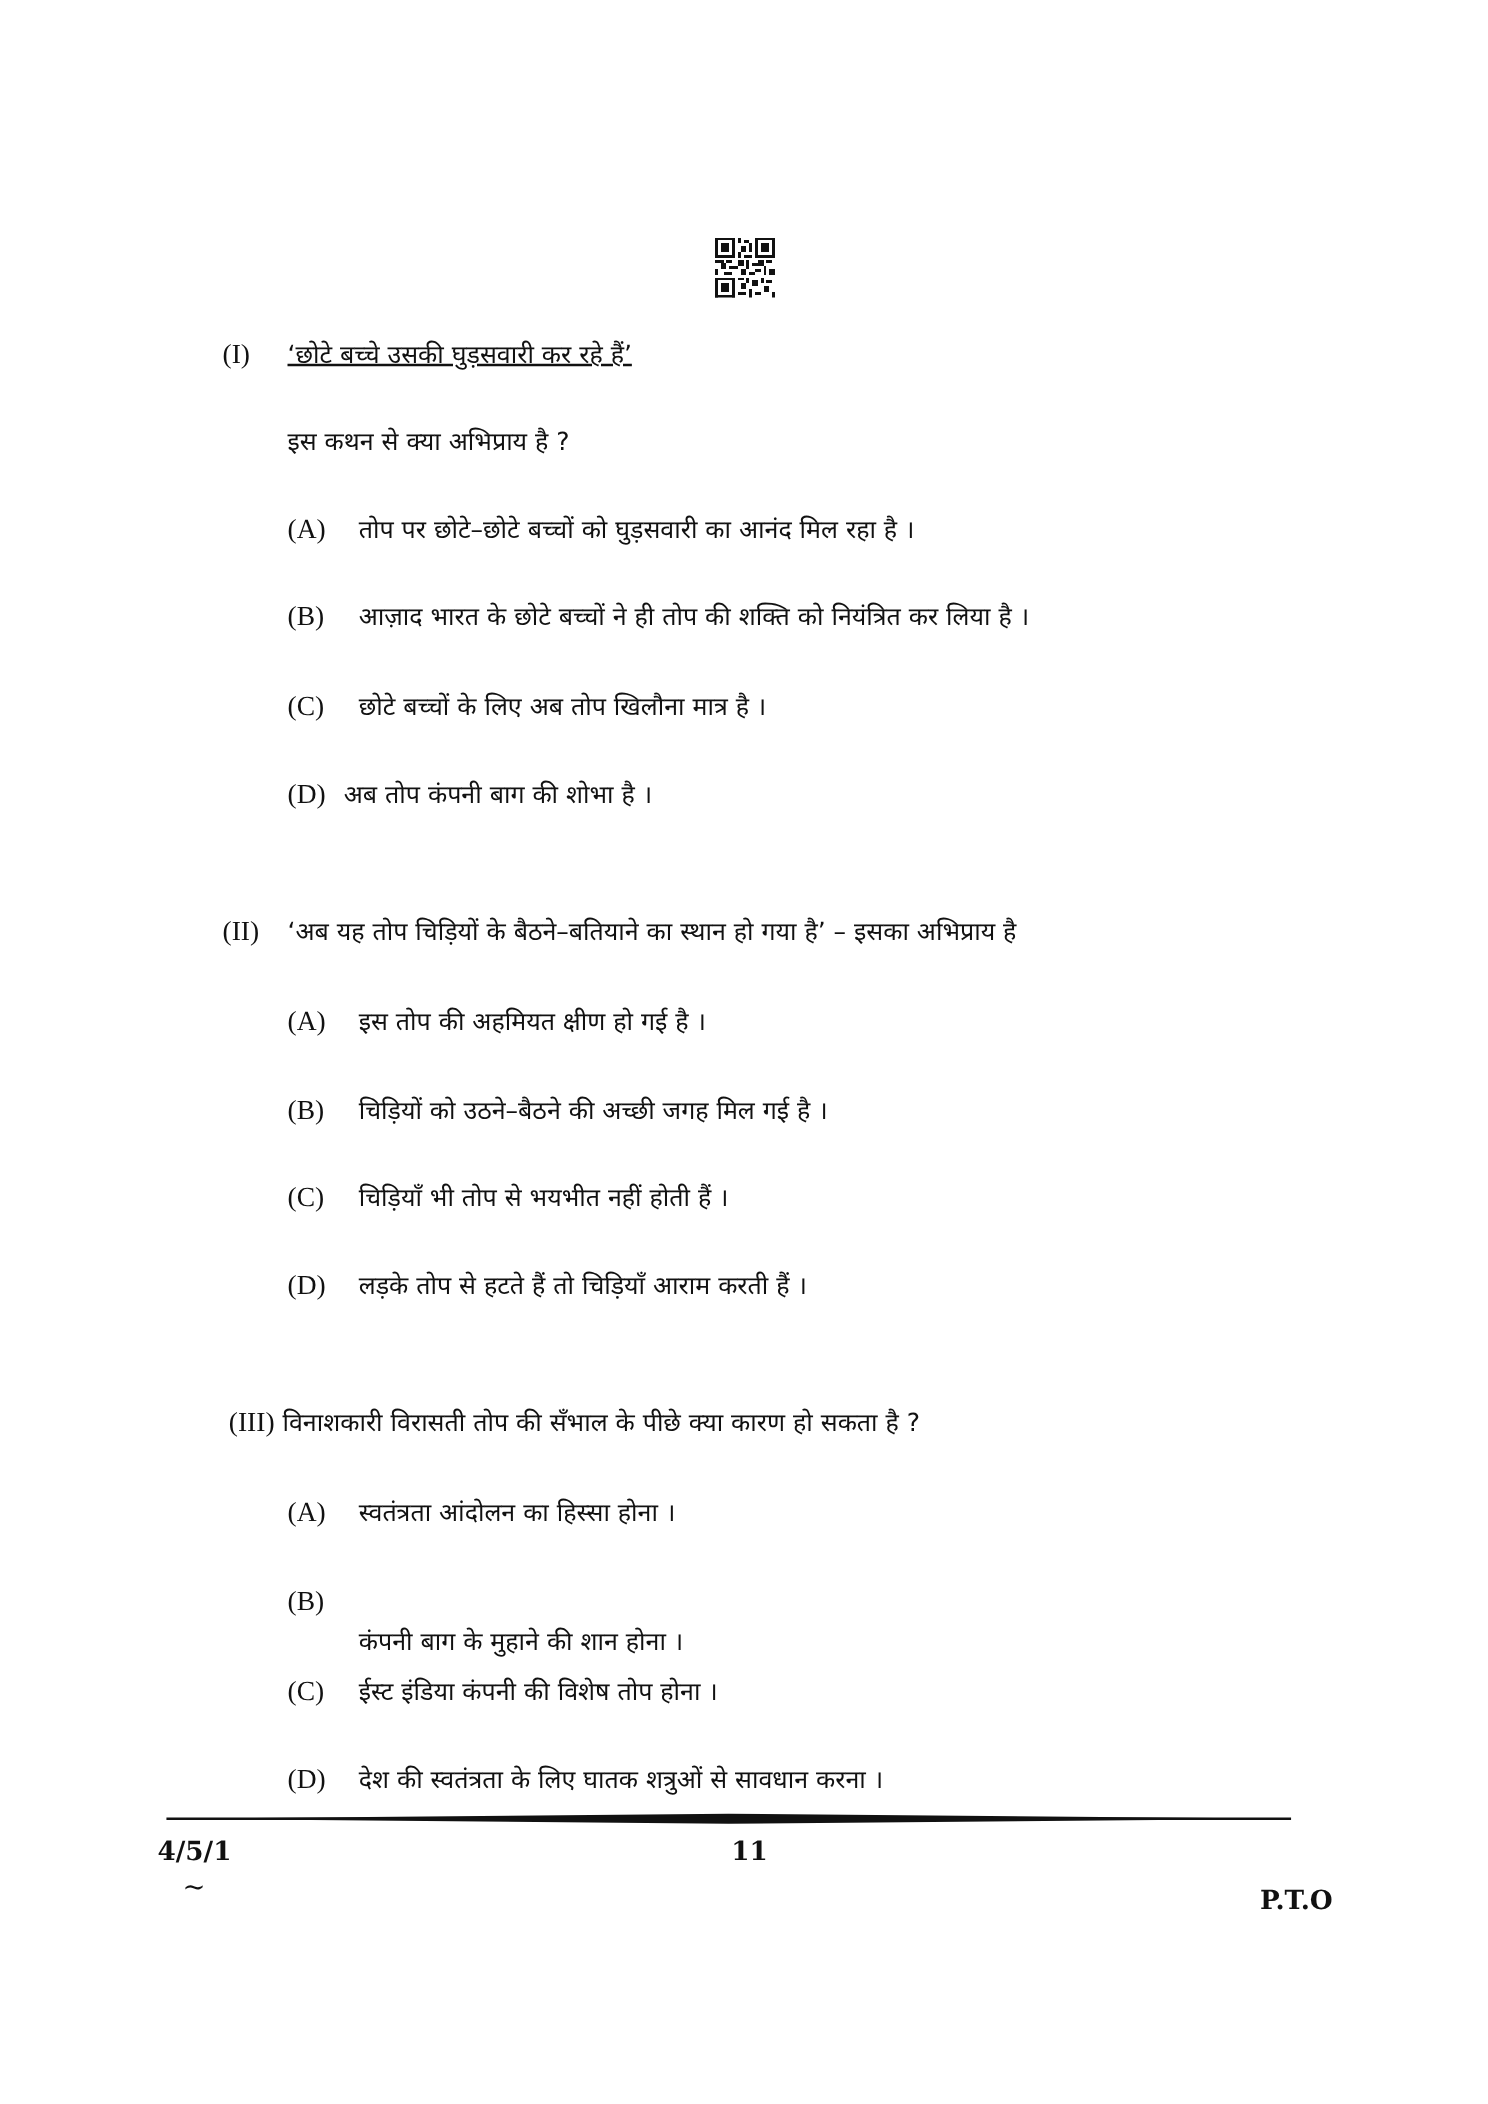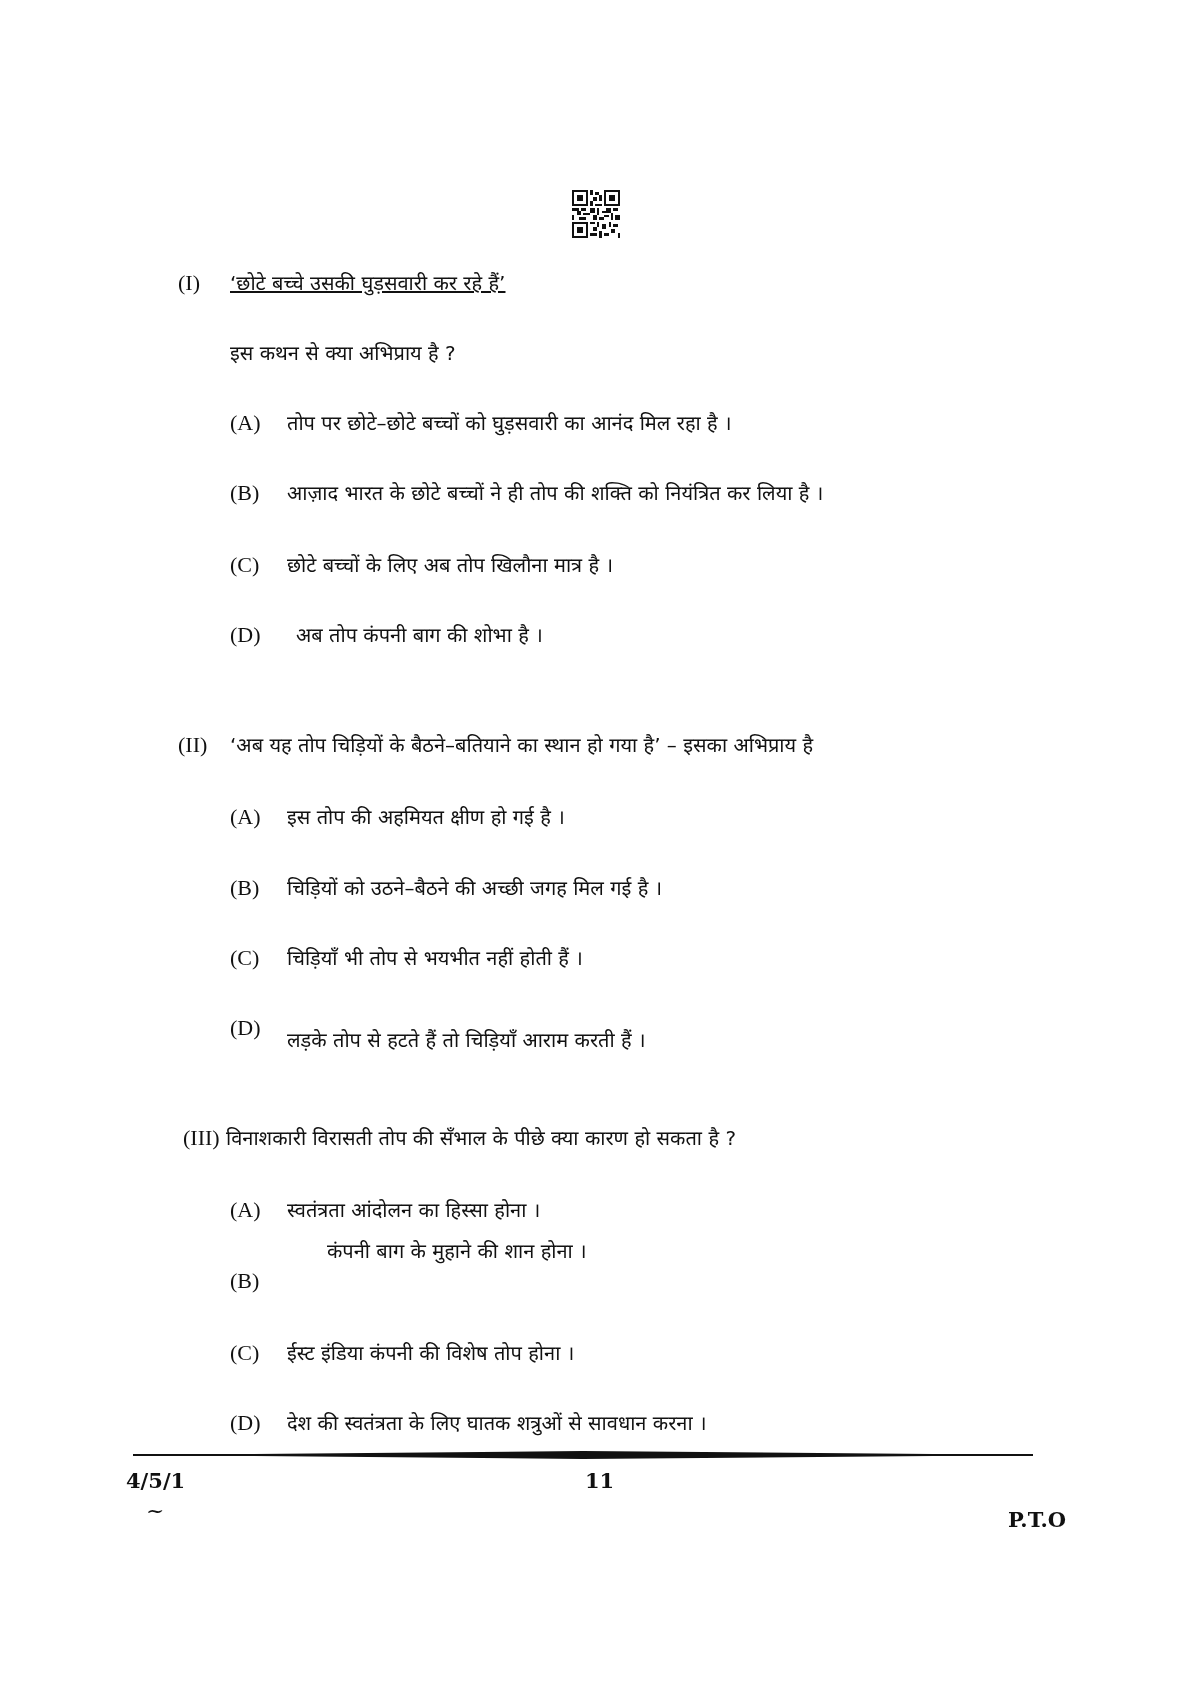--- a/index.html
+++ b/index.html
@@ -128,45 +128,45 @@
 <span class="opt-letter" style="left:230px; top:408px;">(A)</span>
 <span class="line hi" style="left:287px; top:408px;">तोप पर छोटे–छोटे बच्चों को घुड़सवारी का आनंद मिल रहा है ।</span>
 
 <span class="opt-letter" style="left:230px; top:478px;">(B)</span>
 <span class="line hi" style="left:287px; top:478px;text-align:right;">आज़ाद भारत के छोटे बच्चों ने ही तोप की शक्ति को नियंत्रित कर लिया है ।</span>
 
 <span class="opt-letter" style="left:230px; top:550px;">(C)</span>
 <span class="line hi" style="left:287px; top:550px;">छोटे बच्चों के लिए अब तोप खिलौना मात्र है ।</span>
 
 <span class="opt-letter" style="left:230px; top:620px;">(D)</span>
-<span class="line hi" style="left:296px; top:620px;text-align:right;">अब तोप कंपनी बाग की शोभा है ।</span>
+<span class="line hi" style="left:275px; top:620px;text-align:right;">अब तोप कंपनी बाग की शोभा है ।</span>
 
 <span class="num" style="left:178px; top:730px;">(II)</span>
 <span class="line hi" style="left:230px; top:730px;">‘अब यह तोप चिड़ियों के बैठने–बतियाने का स्थान हो गया है’ – इसका अभिप्राय है</span>
 
 <span class="opt-letter" style="left:230px; top:802px;">(A)</span>
 <span class="line hi" style="left:287px; top:802px;">इस तोप की अहमियत क्षीण हो गई है ।</span>
 
 <span class="opt-letter" style="left:230px; top:873px;">(B)</span>
 <span class="line hi" style="left:287px; top:873px;">चिड़ियों को उठने–बैठने की अच्छी जगह मिल गई है ।</span>
 
 <span class="opt-letter" style="left:230px; top:943px;">(C)</span>
 <span class="line hi" style="left:287px; top:943px;">चिड़ियाँ भी तोप से भयभीत नहीं होती हैं ।</span>
 
 <span class="opt-letter" style="left:230px; top:1013px;">(D)</span>
-<span class="line hi" style="left:287px; top:1013px;margin-top:12px;">लड़के तोप से हटते हैं तो चिड़ियाँ आराम करती हैं ।</span>
+<span class="line hi" style="left:287px; top:1013px;">लड़के तोप से हटते हैं तो चिड़ियाँ आराम करती हैं ।</span>
 
 <span class="num" style="left:183px; top:1123px;">(III)</span>
 <span class="line hi" style="left:226px; top:1123px;">विनाशकारी विरासती तोप की सँभाल के पीछे क्या कारण हो सकता है ?</span>
 
 <span class="opt-letter" style="left:230px; top:1195px;">(A)</span>
 <span class="line hi" style="left:287px; top:1195px;">स्वतंत्रता आंदोलन का हिस्सा होना ।</span>
 
 <span class="opt-letter" style="left:230px; top:1266px;">(B)</span>
-<span class="line hi" style="left:287px; top:1236px;margin-left:40px;">कंपनी बाग के मुहाने की शान होना ।</span>
+<span class="line hi" style="left:287px; top:1298px;">कंपनी बाग के मुहाने की शान होना ।</span>
 
 <span class="opt-letter" style="left:230px; top:1338px;">(C)</span>
 <span class="line hi" style="left:287px; top:1338px;">ईस्ट इंडिया कंपनी की विशेष तोप होना ।</span>
 
 <span class="opt-letter" style="left:230px; top:1408px;">(D)</span>
 <span class="line hi" style="left:287px; top:1408px;">देश की स्वतंत्रता के लिए घातक शत्रुओं से सावधान करना ।</span>
 
 <svg class="footer-rule" viewBox="0 0 900 10" preserveAspectRatio="none">
   <polygon points="0,5 450,1 900,5 450,9" fill="#111"></polygon>
   <rect x="0" y="4" width="900" height="2" fill="#111"></rect>

